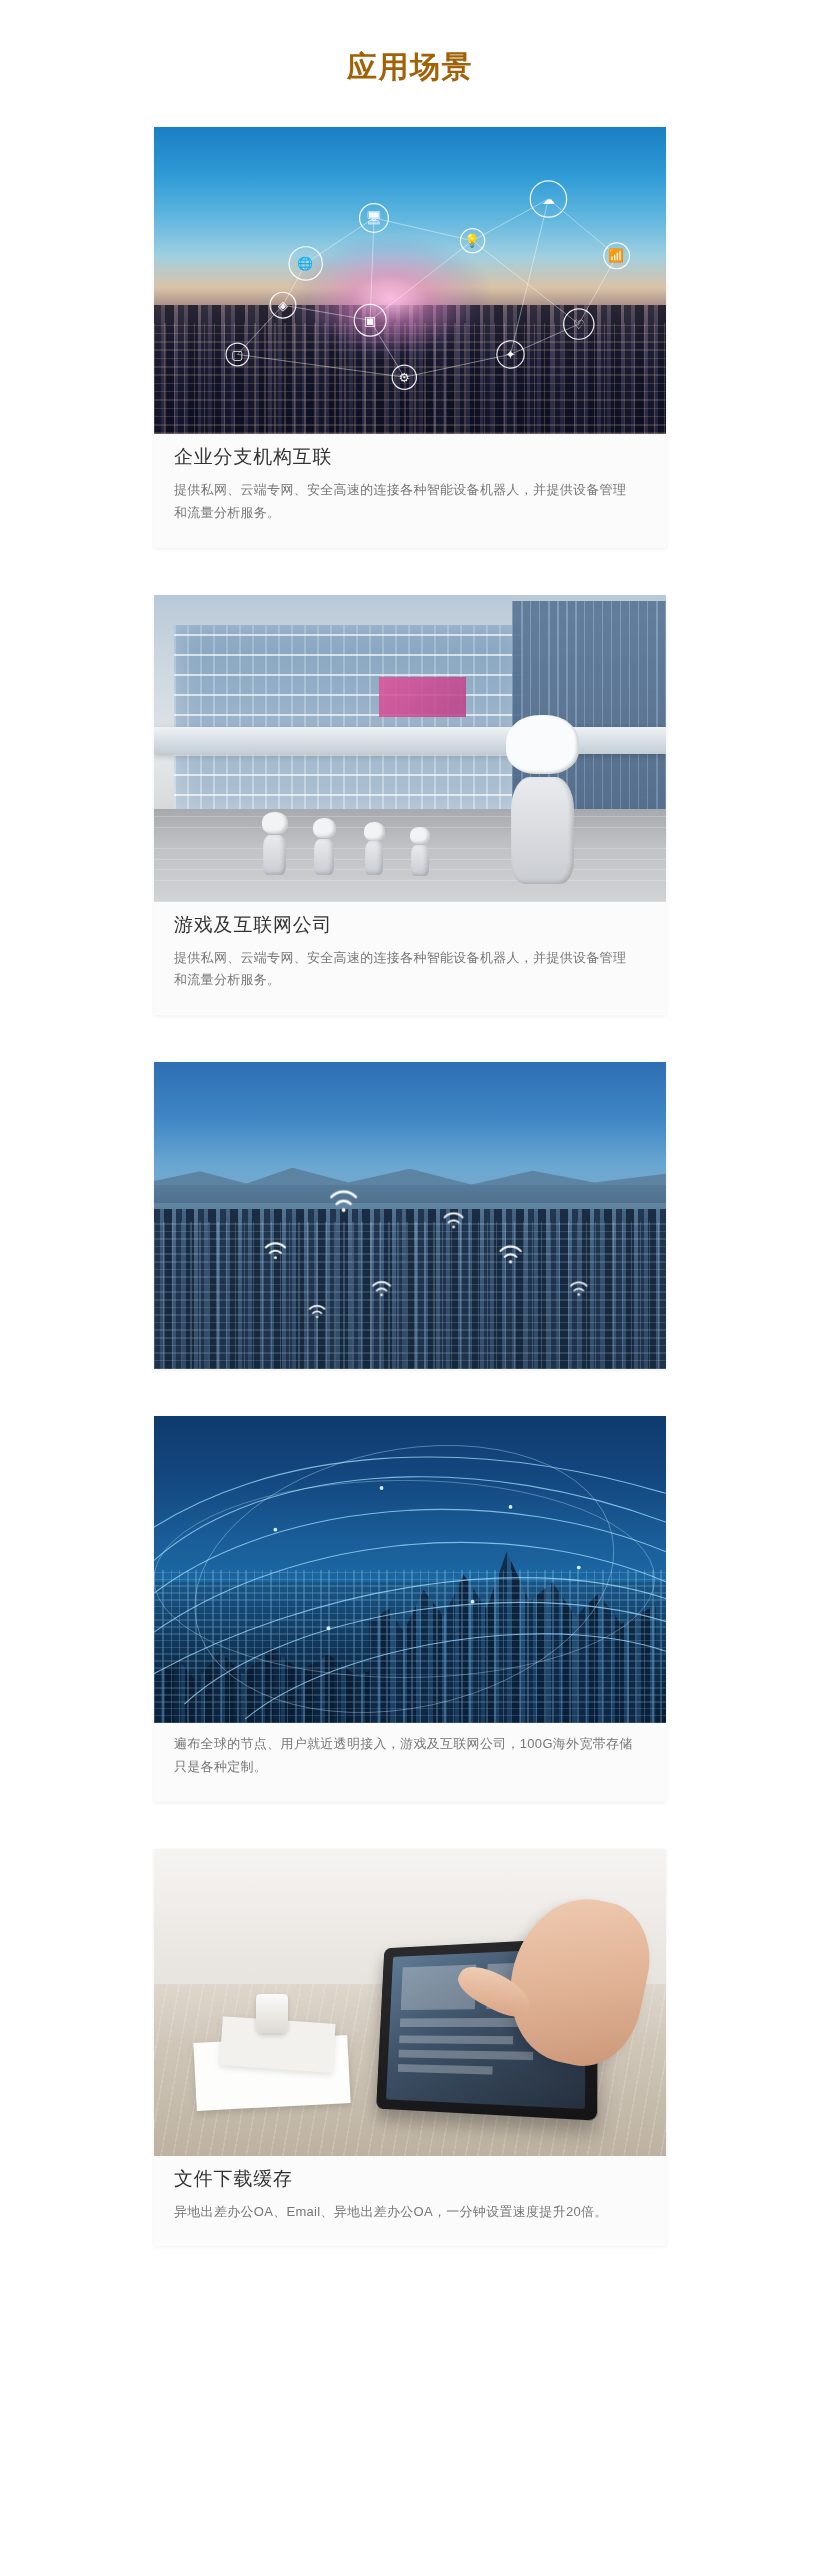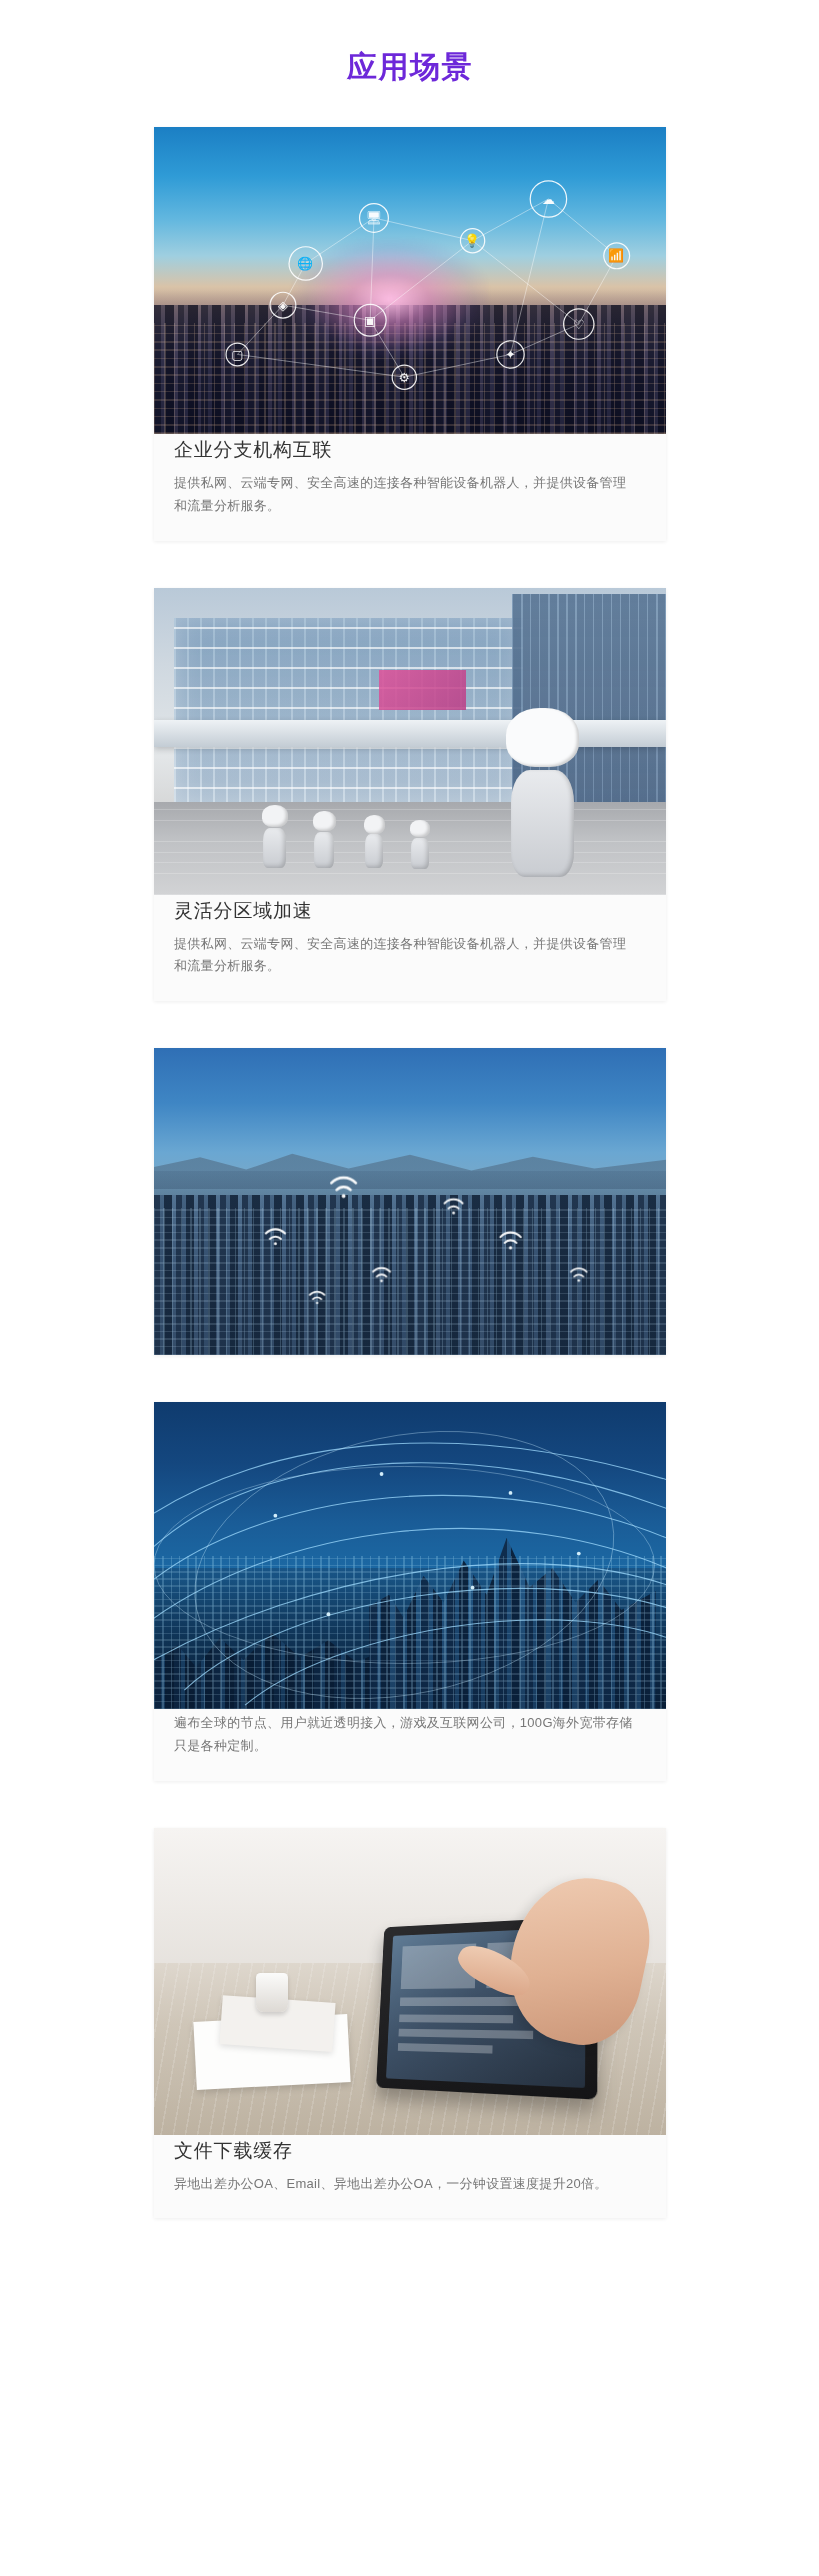--- a/index.html
+++ b/index.html
@@ -16,21 +16,21 @@
   .page {
     width: 820px;
     margin: 0 auto;
     padding-top: 47px;
     box-sizing: border-box;
   }
   .page-title {
     text-align: center;
     font-size: 30px;
     font-weight: bold;
-    color: #6d28d9;
+    color: #a16207;
     letter-spacing: 1.5px;
     margin: 0 0 39px 0;
   }
   .cards {
     display: flex;
     flex-direction: column;
     align-items: center;
     gap: 47px;
   }
   .card {
@@ -39,21 +39,21 @@
     box-shadow: 0 0.8px 3.8px rgba(0,0,0,0.07);
     overflow: hidden;
   }
   .card-image {
     width: 512px;
     height: 307px;
     position: relative;
     overflow: hidden;
   }
   .card-body {
-    padding: 3px 20px 23px 20px;
+    padding: 10px 20px 23px 20px;
   }
   .card-title {
     font-size: 19px;
     color: #333333;
     margin: 0 0 9px 0;
     font-weight: normal;
     letter-spacing: 0.8px;
   }
   .card-desc {
     font-size: 13px;
@@ -509,21 +509,21 @@
         <div class="robot m4">
             <div class="head"></div>
             <div class="body"></div>
           </div>
         <div class="robot big">
             <div class="head"></div>
             <div class="body"></div>
           </div>
       </div>
       <div class="card-body">
-        <h2 class="card-title">灵活分区域加速</h2>
+        <h2 class="card-title">游戏及互联网公司</h2>
         <p class="card-desc">提供私网、云端专网、安全高速的连接各种智能设备机器人，并提供设备管理和流量分析服务。</p>
       </div>
     </div>
 
     <div class="card">
       <div class="card-image img-hk">
         <div class="mountains"></div>
         <div class="city"></div>
         <div class="towers"></div>
         <div class="citylights"></div>

